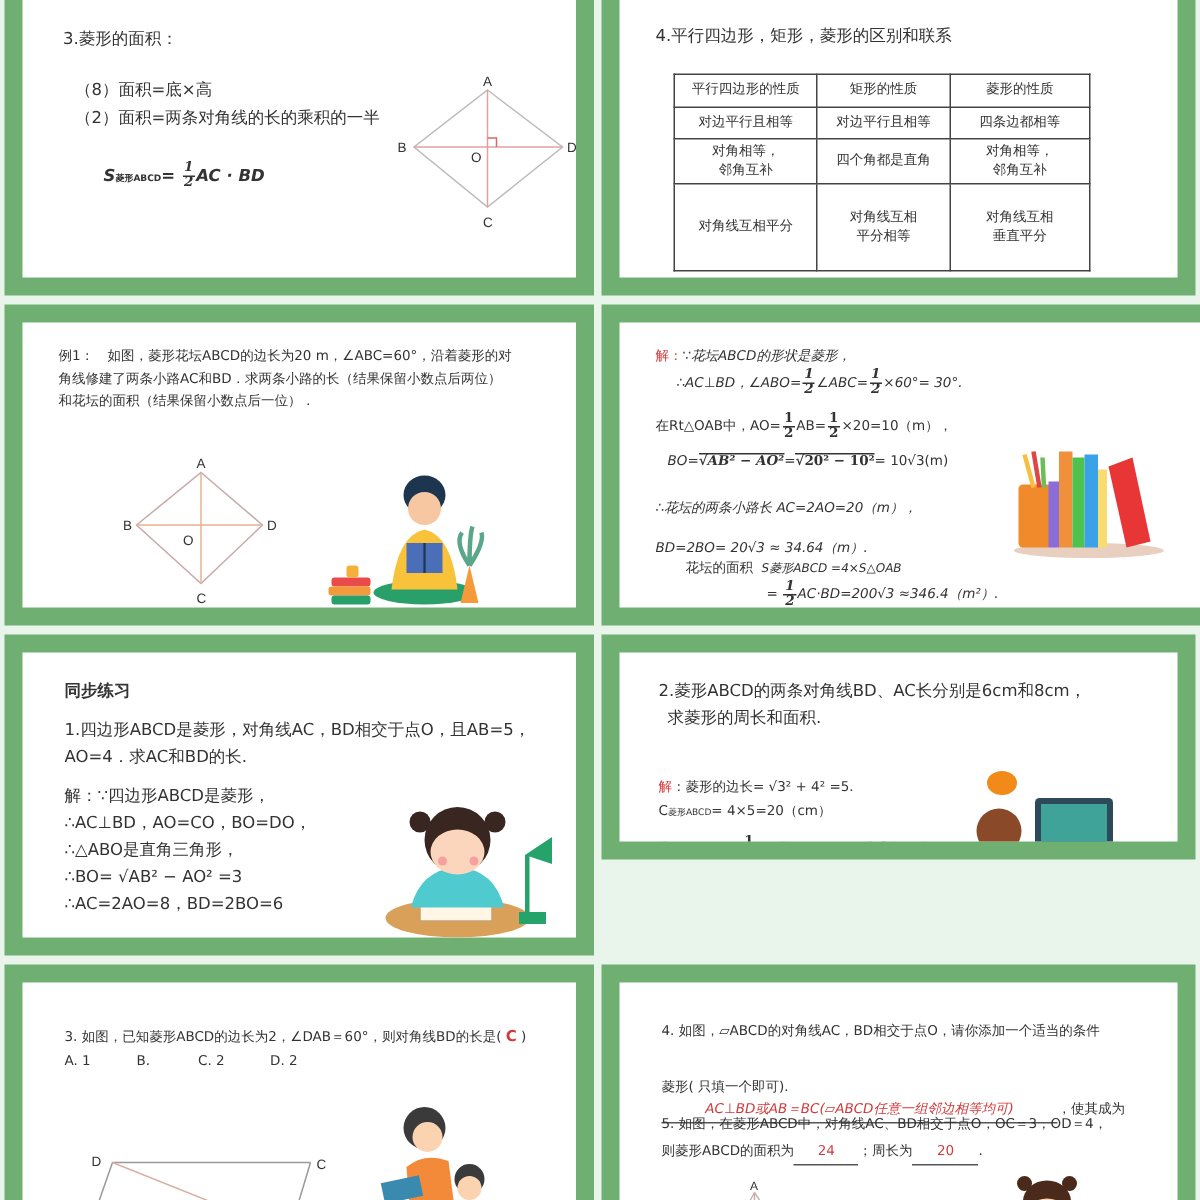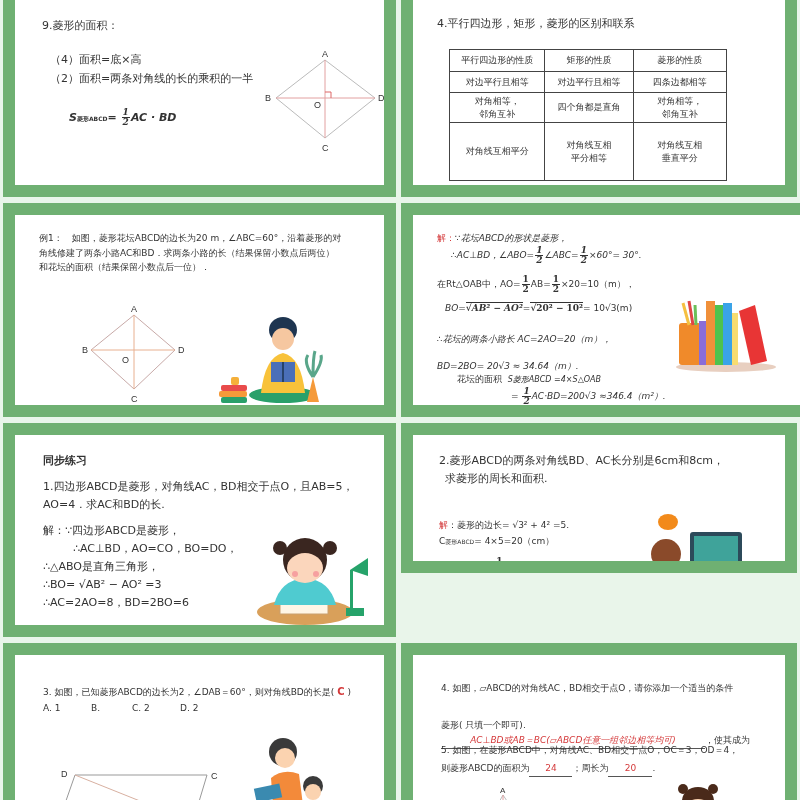--- a/index.html
+++ b/index.html
@@ -19,22 +19,22 @@
   .rtable { position: absolute; border-collapse: collapse; font-size: 9px; color: #333; }
   .rtable td { border: 1px solid #444; text-align: center; vertical-align: middle; padding: 1px 2px; line-height: 1.4; }
   .blank { display: inline-block; border-bottom: 1px solid #555; text-align: center; }
   svg text { font-family: "Liberation Sans", sans-serif; }
 </style>
 </head>
 <body>
 
 <div class="slide" style="left:3px; top:-14px; width:393px; height:211px;">
   <div class="slide-inner">
-    <div class="abs txt-md" style="left:27px; top:20px;">9.菱形的面积：</div>
-    <div class="abs txt-md" style="left:35px; top:54px;">（4）面积=底×高</div>
+    <div class="abs txt-md" style="left:27px; top:20px;">3.菱形的面积：</div>
+    <div class="abs txt-md" style="left:35px; top:54px;">（8）面积=底×高</div>
     <div class="abs txt-md" style="left:35px; top:73px;">（2）面积=两条对角线的长的乘积的一半</div>
     <div class="abs" style="left:54px; top:110px; font-size:11px; font-weight:bold; font-style:italic; white-space:nowrap;">
       <span>S</span><span style="font-size:6px; font-style:normal;">菱形ABCD</span><span>=</span>
       <span class="frac">
           <span class="num">1</span>
           <span>2</span>
         </span><span>AC · BD</span>
     </div>
     <svg class="abs" style="left:247px; top:50px;" width="130" height="110">
       <polygon points="63,12 113,50 63,90 14,50" fill="none" stroke="#bbb" stroke-width="1"></polygon>
@@ -170,21 +170,21 @@
     </svg>
   </div>
 </div>
 
 <div class="slide" style="left:3px; top:423px; width:393px; height:214px;">
   <div class="slide-inner">
     <div class="abs txt-md bold" style="left:28px; top:18px;">同步练习</div>
     <div class="abs txt-md" style="left:28px; top:44px;">1.四边形ABCD是菱形，对角线AC，BD相交于点O，且AB=5，</div>
     <div class="abs txt-md" style="left:28px; top:62px;">AO=4．求AC和BD的长.</div>
     <div class="abs txt-md" style="left:28px; top:88px;">解：∵四边形ABCD是菱形，</div>
-    <div class="abs txt-md" style="left:28px; top:106px;margin-left:30px;">∴AC⊥BD，AO=CO，BO=DO，</div>
+    <div class="abs txt-md" style="left:28px; top:106px;">∴AC⊥BD，AO=CO，BO=DO，</div>
     <div class="abs txt-md" style="left:28px; top:124px;">∴△ABO是直角三角形，</div>
     <div class="abs txt-md" style="left:28px; top:142px;">∴BO= √AB² − AO²   =3</div>
     <div class="abs txt-md" style="left:28px; top:160px;">∴AC=2AO=8，BD=2BO=6</div>
 
     <svg class="abs" style="left:235px; top:95px;" width="130" height="100">
       <ellipse cx="55" cy="82" rx="48" ry="13" fill="#d9a05a"></ellipse>
       <rect x="30" y="70" width="48" height="14" fill="#fff6e6" stroke="#c9a070"></rect>
       <path d="M24 75 Q30 50 55 48 Q80 50 86 75 Z" fill="#4fcbd0"></path>
       <circle cx="55" cy="30" r="22" fill="#3a2620"></circle>
       <ellipse cx="55" cy="38" rx="18" ry="15" fill="#fbd6bc"></ellipse>

